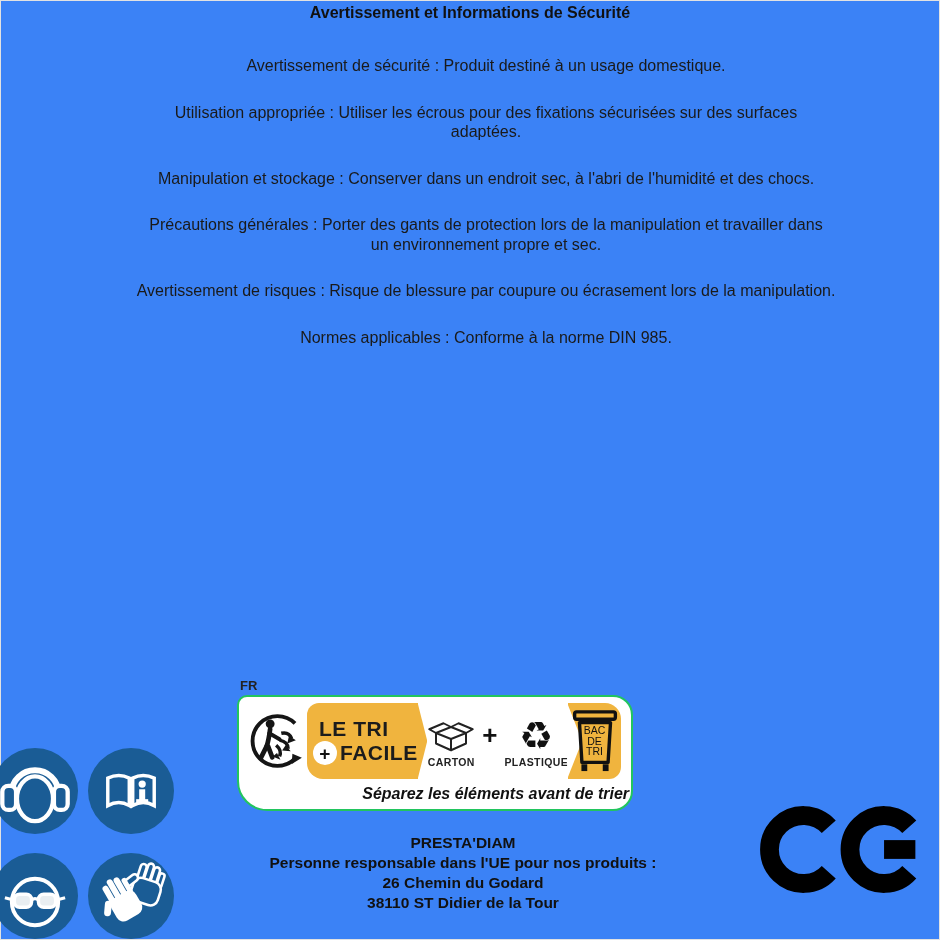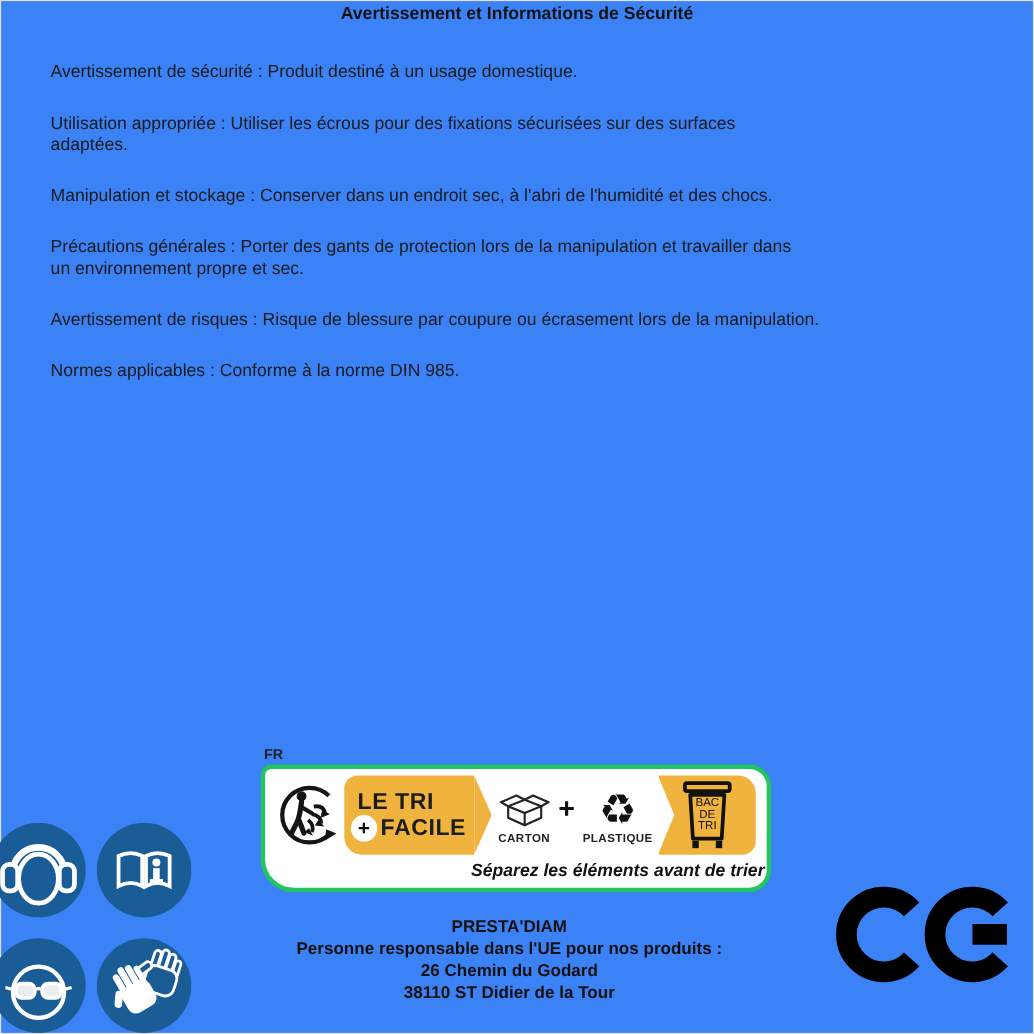--- a/index.html
+++ b/index.html
@@ -15,40 +15,41 @@
     outline:1px solid #e2e2e2;outline-offset:-1px;
   }
   .page-title{
     position:absolute;top:4px;left:0;width:100%;margin:0;
     text-align:center;font-size:16px;font-weight:bold;color:#111;
   }
   .paras{position:absolute;left:46px;top:56px;width:880px;}
   .paras p{
     margin:0 0 27px 0;font-size:16px;line-height:19.5px;color:#1a1a1a;
     white-space:pre-line;
+    text-align:center;
   }
 
   
   .ppe{
     position:absolute;left:-8px;top:748px;
     display:grid;grid-template-columns:86px 86px;grid-auto-rows:86px;
     column-gap:10px;row-gap:19px;
   }
   .ppe-icon{width:86px;height:86px;}
   .ppe-icon svg{display:block;width:100%;height:100%;}
   .icon-bg{fill:var(--blue);}
   .wline{stroke:#fff;fill:none;}
   .wfill{fill:#fff;}
   .cup{fill:var(--blue);stroke:#fff;}
 
   
-  .tri-wrap{position:absolute;left:237px;top:678px;width:464px;}
+  .tri-wrap{position:absolute;left:237px;top:678px;width:396px;}
   .fr-code{font-size:13px;font-weight:bold;color:#222;margin:0 0 2px 3px;}
   .tri-box{
-    height:116px;background:#fff;border:4px solid #22c55e;
+    height:116px;background:#fff;border:2px solid #22c55e;
     border-radius:10px 20px 20px 30px;overflow:hidden;
     display:flex;flex-direction:column;
   }
   .tri-row{flex:1;display:flex;align-items:stretch;padding:6px 10px 0 8px;}
   .triman{width:64px;display:flex;align-items:center;justify-content:center;}
   .triman svg{width:60px;height:66px;}
   .y-left{
     background:var(--yellow);border-radius:12px 0 0 16px;width:118px;
     display:flex;align-items:center;padding-left:12px;
   }

